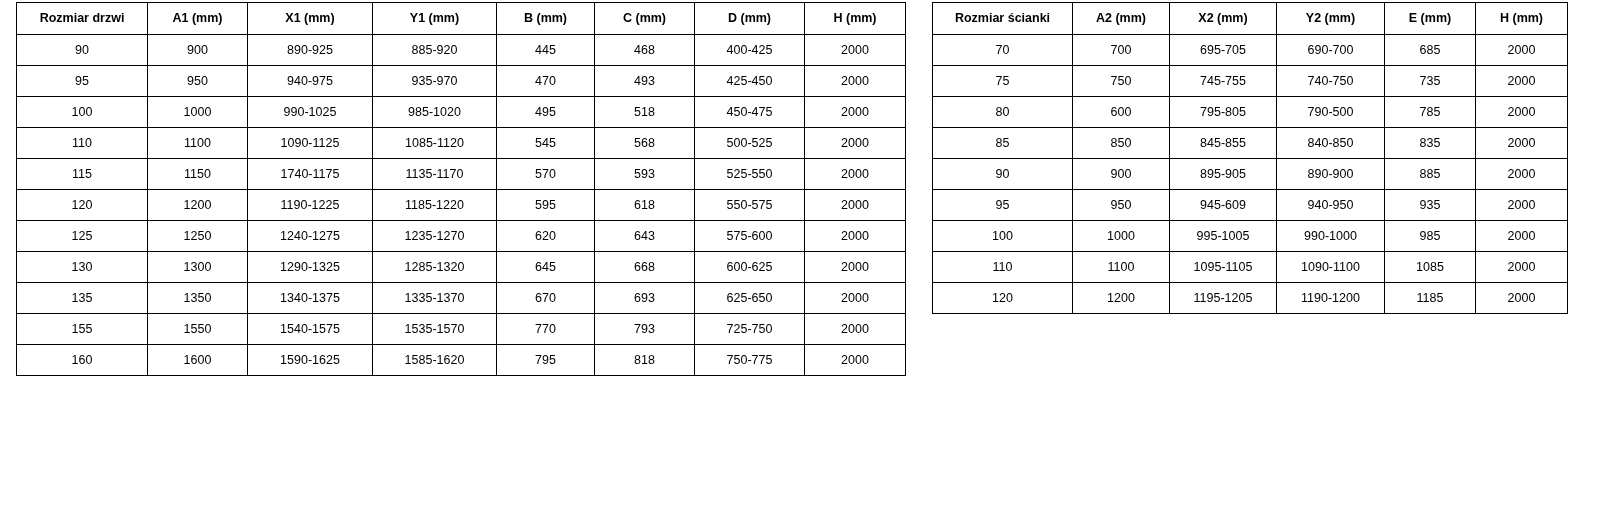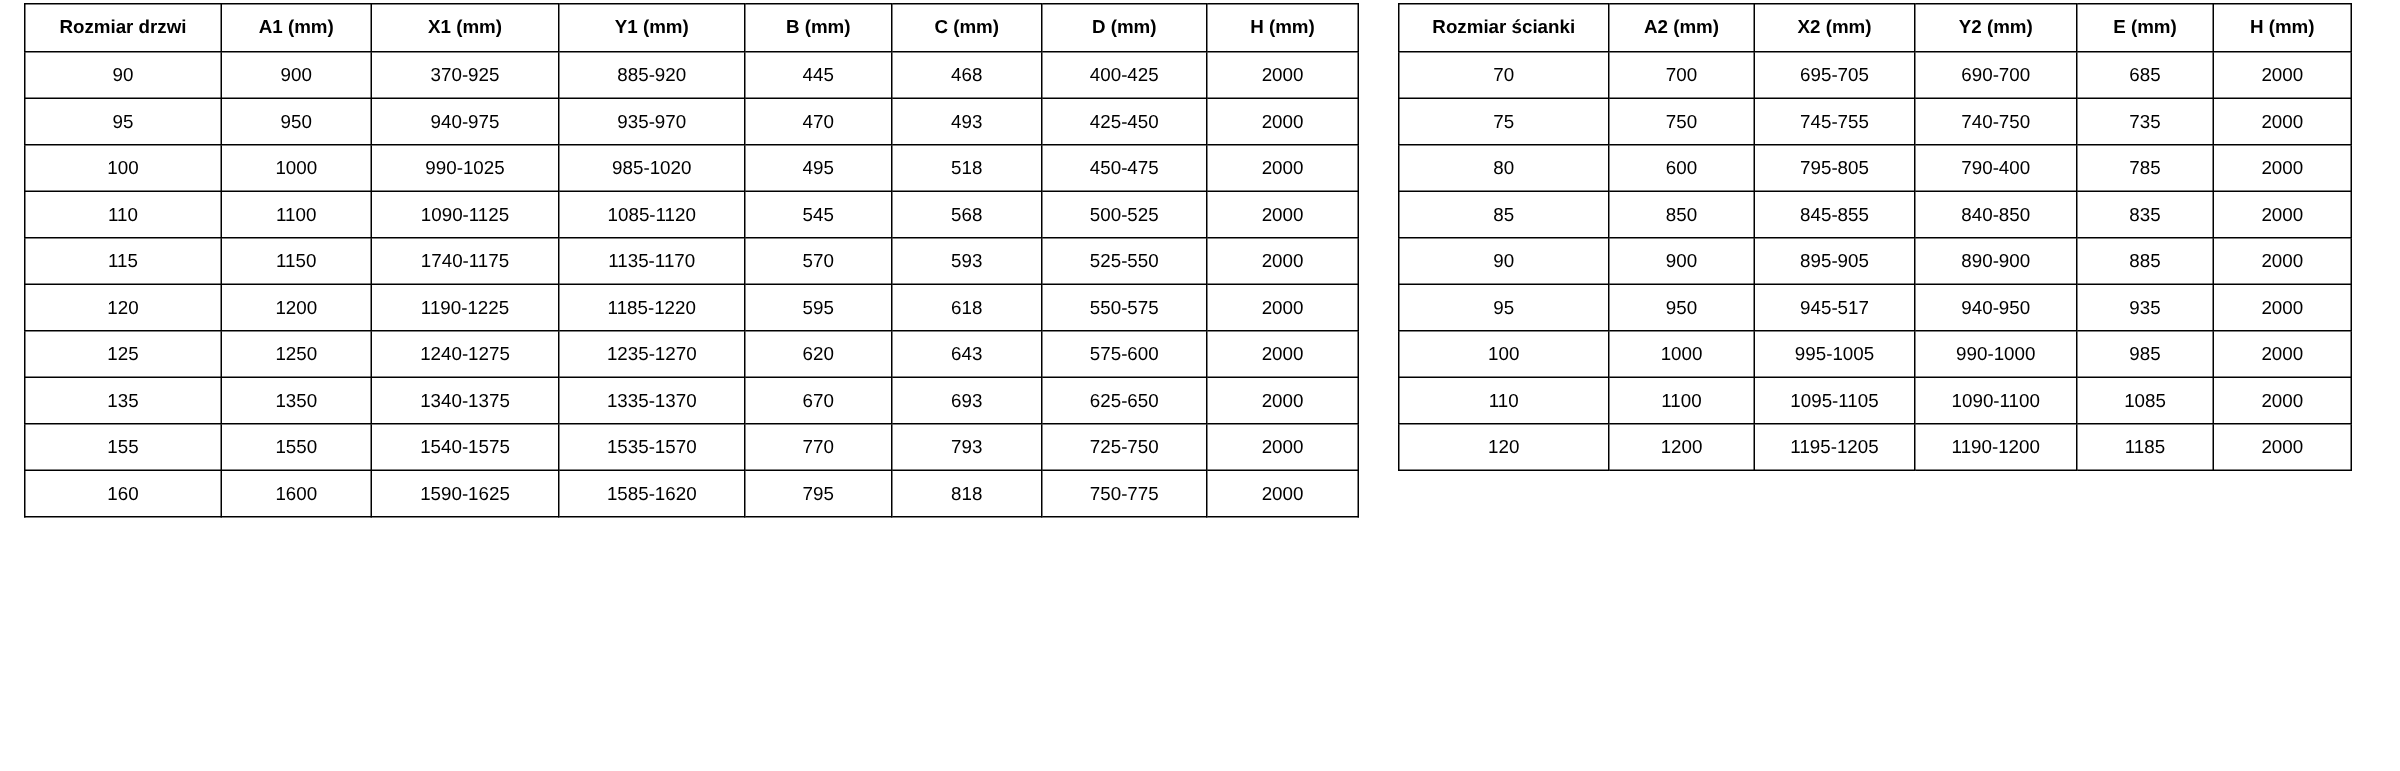--- a/index.html
+++ b/index.html
@@ -99,21 +99,21 @@
           <th>B (mm)</th>
           <th>C (mm)</th>
           <th>D (mm)</th>
           <th>H (mm)</th>
         </tr>
       </thead>
       <tbody>
         <tr>
           <td>90</td>
           <td>900</td>
-          <td>370-925</td>
+          <td>890-925</td>
           <td>885-920</td>
           <td>445</td>
           <td>468</td>
           <td>400-425</td>
           <td>2000</td>
         </tr>
         <tr>
           <td>95</td>
           <td>950</td>
           <td>940-975</td>
@@ -164,20 +164,30 @@
           <td>2000</td>
         </tr>
         <tr>
           <td>125</td>
           <td>1250</td>
           <td>1240-1275</td>
           <td>1235-1270</td>
           <td>620</td>
           <td>643</td>
           <td>575-600</td>
+          <td>2000</td>
+        </tr>
+        <tr>
+          <td>130</td>
+          <td>1300</td>
+          <td>1290-1325</td>
+          <td>1285-1320</td>
+          <td>645</td>
+          <td>668</td>
+          <td>600-625</td>
           <td>2000</td>
         </tr>
         <tr>
           <td>135</td>
           <td>1350</td>
           <td>1340-1375</td>
           <td>1335-1370</td>
           <td>670</td>
           <td>693</td>
           <td>625-650</td>
@@ -241,21 +251,21 @@
           <td>750</td>
           <td>745-755</td>
           <td>740-750</td>
           <td>735</td>
           <td>2000</td>
         </tr>
         <tr>
           <td>80</td>
           <td>600</td>
           <td>795-805</td>
-          <td>790-400</td>
+          <td>790-500</td>
           <td>785</td>
           <td>2000</td>
         </tr>
         <tr>
           <td>85</td>
           <td>850</td>
           <td>845-855</td>
           <td>840-850</td>
           <td>835</td>
           <td>2000</td>
@@ -264,21 +274,21 @@
           <td>90</td>
           <td>900</td>
           <td>895-905</td>
           <td>890-900</td>
           <td>885</td>
           <td>2000</td>
         </tr>
         <tr>
           <td>95</td>
           <td>950</td>
-          <td>945-517</td>
+          <td>945-609</td>
           <td>940-950</td>
           <td>935</td>
           <td>2000</td>
         </tr>
         <tr>
           <td>100</td>
           <td>1000</td>
           <td>995-1005</td>
           <td>990-1000</td>
           <td>985</td>

